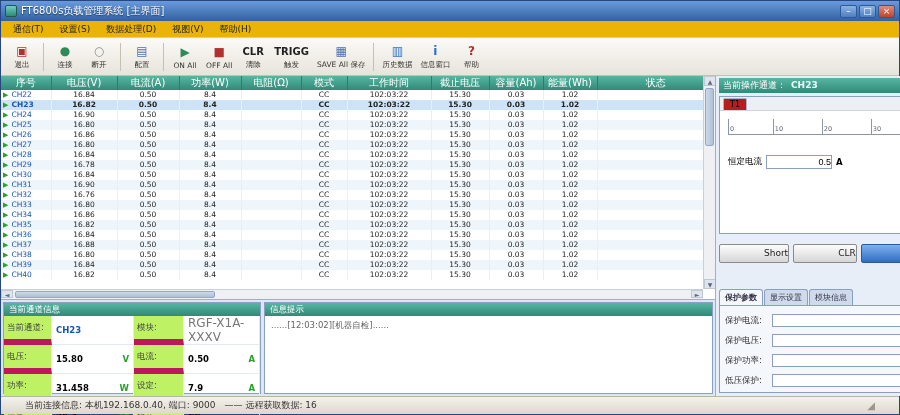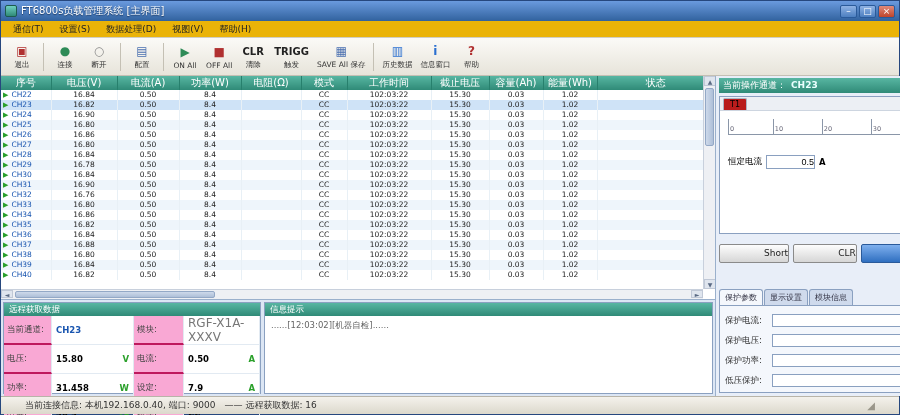--- a/index.html
+++ b/index.html
@@ -41,21 +41,21 @@
   
   .table-area { height: 224px; position: relative; background: #fff; border-bottom: 1px solid #9ab0cc; overflow: hidden; }
   table { border-collapse: collapse; width: 714px; table-layout: fixed; }
   thead th { height: 14px; background: linear-gradient(#58b6a2,#2f8a77); color: #fff; font-weight: normal;
              border-right: 1px solid #27806d; font-size: 10px; white-space: nowrap; overflow: hidden; }
   .c0{width:50px}.c1{width:66px}.c2{width:62px}.c3{width:62px}.c4{width:60px}.c5{width:46px}
   .c6{width:84px}.c7{width:58px}.c8{width:54px}.c9{width:54px}.c10{width:auto}
   tbody td { height: 10px; line-height: 10px; font-size: 7.5px; padding: 0 2px; text-align: center;
              color: #222; border-right: 1px solid #e8f0f6; white-space: nowrap; overflow: hidden; }
   tbody tr:nth-child(even) { background: #eef5fb; }
-  tbody tr.selected { background: #cfe3f7; }
+  tbody tr.selected { background: #cfe3f7; font-weight: bold; }
   td.first { text-align: left; }
   .play { color: #2aa02a; font-size: 7px; margin-right: 3px; }
   .ch { color: #1a56b0; }
 
   
   .vscroll { position: absolute; right: 0; top: 0; bottom: 10px; width: 12px; background: #eef0f4;
              border-left: 1px solid #c8d0dc; }
   .hscroll { position: absolute; left: 0; right: 12px; bottom: 0; height: 10px; background: #eef0f4;
              border-top: 1px solid #c8d0dc; }
   .sb-btn { position: absolute; width: 12px; height: 10px; background: #dfe5ee; color: #5a6a84;
@@ -68,21 +68,21 @@
   
   .bottom { flex: 1; display: flex; gap: 3px; padding: 2px; background: #dce6f4; min-height: 0; }
   .panel { border: 1px solid #8aa0c0; background: #fff; display: flex; flex-direction: column; min-height: 0; }
   .info-panel { width: 258px; }
   .event-panel { flex: 1; }
   .panel-title { height: 13px; flex: 0 0 13px; background: linear-gradient(#58b6a2,#2f8a77); color: #fff;
                  font-size: 8.5px; line-height: 13px; padding: 0 5px; }
   .info-grid { flex: 1; display: grid; grid-template-columns: 48px 82px 50px 1fr;
                grid-auto-rows: 1fr; font-size: 8.5px; }
   .ig-lab { display: flex; align-items: center; padding: 0 3px; color: #444;
-            border-bottom: 2px solid #be185d; border-right: 1px solid #e2eaf2; background: #f9a8d4; }
+            border-bottom: 6px solid #be185d; border-right: 1px solid #e2eaf2; background: #bef264; }
   .ig-val { display: flex; align-items: center; padding: 0 4px; border-bottom: 1px solid #e2eaf2;
             border-right: 1px solid #e2eaf2; font-weight: bold; }
   .ig-val .unit { margin-left: auto; color: #2aa02a; font-weight: bold; }
   .ig-val.blue { color: #1a56b0; }
   .ig-val.red  { color: #d03020; }
   .ig-val.dim  { color: #777; font-weight: normal; font-size: 12px; }
   .event-content { padding: 4px 6px; color: #666; font-size: 8.5px; }
 
   
   .rp-strip { height: 15px; background: linear-gradient(#58b6a2,#2f8a77); color: #fff; font-size: 9px;
@@ -90,33 +90,33 @@
   .rp-strip .chan { font-weight: bold; margin-left: 5px; color: #eaffff; }
   .mode-box { height: 138px; background: #fff; border: 1px solid #8aa0c0; margin-top: 3px; position: relative; }
   .mini-bar { height: 14px; background: #eceff4; border-bottom: 1px solid #cdd5e0; }
   .mini-tab { display: inline-block; font-size: 8px; padding: 1px 6px; margin: 1px 0 0 3px;
               background: #b91c1c; border: 1px solid #aab6c6; border-bottom: none; border-radius: 2px 2px 0 0; }
   .ruler { position: absolute; top: 22px; left: 8px; right: 8px; height: 16px;
            border-bottom: 1px solid #8a96a8; display: flex; justify-content: space-between; }
   .tick { font-size: 6.5px; color: #667; border-left: 1px solid #8a96a8; padding: 6px 0 0 1px; height: 16px; }
   .cc-row { position: absolute; top: 58px; left: 8px; right: 8px; display: flex; align-items: center; gap: 4px;
             font-size: 8.5px; }
-  .cc-row input { width: 49px; height: 14px; font-size: 9px; text-align: right; border: 1px solid #8aa0c0; }
+  .cc-row input { width: 66px; height: 14px; font-size: 9px; text-align: right; border: 1px solid #8aa0c0; }
   .cc-unit { font-weight: bold; }
   .btn-blue { background: linear-gradient(#7fb0ee,#2f6fc0); color: #fff; border: 1px solid #2a5a9a;
               border-radius: 2px; font-size: 8.5px; padding: 2px 8px; text-align: center; }
   .box-save { position: absolute; right: 6px; bottom: 6px; }
   .ctrl-row { display: flex; gap: 4px; margin-top: 10px; }
   .btn3d { flex: 1; height: 19px; font-size: 9px; line-height: 17px; text-align: center;
            background: linear-gradient(#fdfdfd,#d6d6d6); border: 1px solid #8a8a8a; border-radius: 2px; color: #222; padding-left: 44px; }
   .btn3d.blue { background: linear-gradient(#7fb0ee,#2f6fc0); color: #fff; border-color: #2a5a9a; }
   .rp-tabs { margin-top: 26px; display: flex; gap: 1px; }
   .rp-tab { font-size: 8px; padding: 2px 5px; background: #cfdaec; border: 1px solid #8aa0c0;
             border-bottom: none; border-radius: 3px 3px 0 0; color: #334; white-space: nowrap; }
-  .rp-tab.active { background: #f4f7fc; font-weight: normal; }
+  .rp-tab.active { background: #f4f7fc; font-weight: bold; }
   .rp-tab-body { border: 1px solid #8aa0c0; background: #f4f7fc; flex: 1; padding: 8px 5px 5px 5px;
                  display: flex; flex-direction: column; gap: 7px; min-height: 0; }
   .pfield { display: flex; align-items: center; gap: 3px; font-size: 8.5px; color: #333; }
   .pfield .plab { width: 44px; }
   .pfield input { flex: 1; height: 13px; font-size: 8.5px; border: 1px solid #8aa0c0; background: #fff; }
   .pfield .unit { width: 12px; font-weight: bold; text-align: center; }
   .psave { align-self: flex-end; margin-top: 2px; }
 
   
   .statusbar { height: 18px; flex: 0 0 18px; background: linear-gradient(#f4f2ec,#dcd8cc);
@@ -476,21 +476,21 @@
         </div>
         <div class="hscroll">
           <span class="sb-btn" style="left:0;height:8px;line-height:8px">◄</span>
           <div class="hthumb"></div>
           <span class="sb-btn" style="right:0;height:8px;line-height:8px">►</span>
         </div>
       </div>
 
       <div class="bottom">
         <div class="panel info-panel">
-          <div class="panel-title">远程获取数据</div>
+          <div class="panel-title">当前通道信息</div>
           <div class="info-grid" id="info-grid">
               <div class="ig-lab">当前通道:</div>
               <div class="ig-val blue">
                 <span>CH23</span>
               </div>
               <div class="ig-lab">模块:</div>
               <div class="ig-val dim">
                 <span>RGF-X1A-XXXV</span>
               </div>
               <div class="ig-lab">电压:</div>

